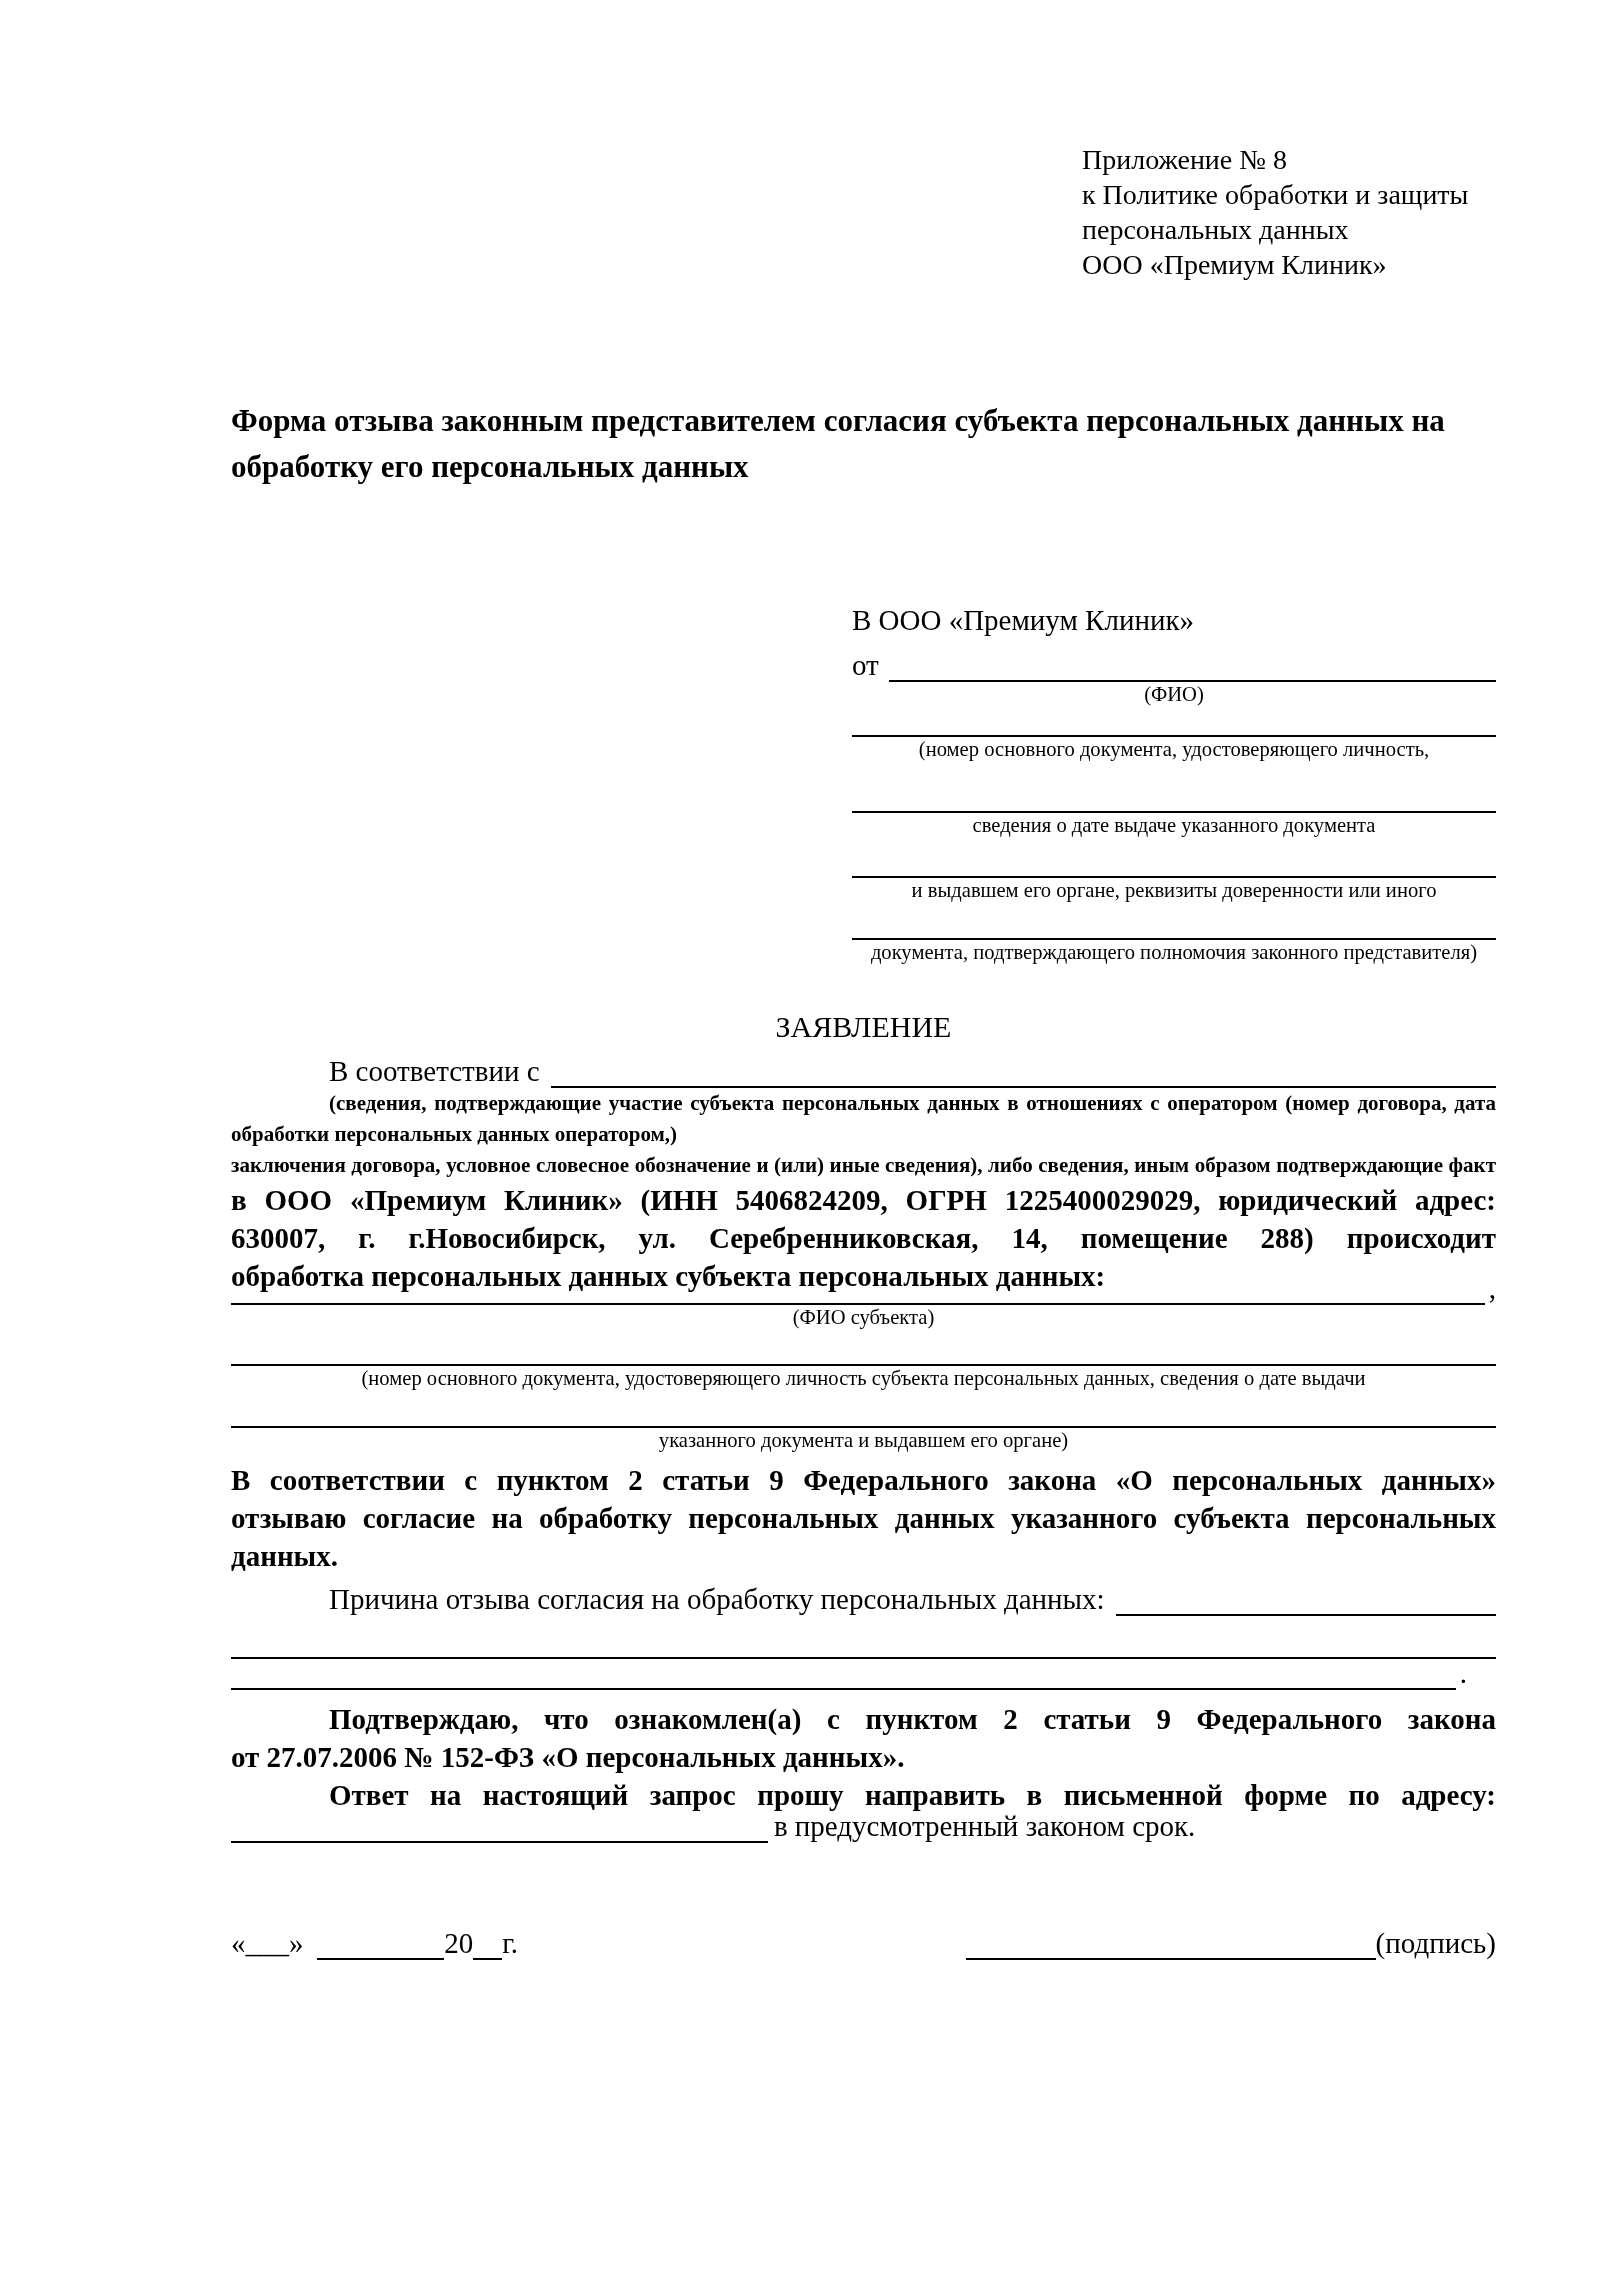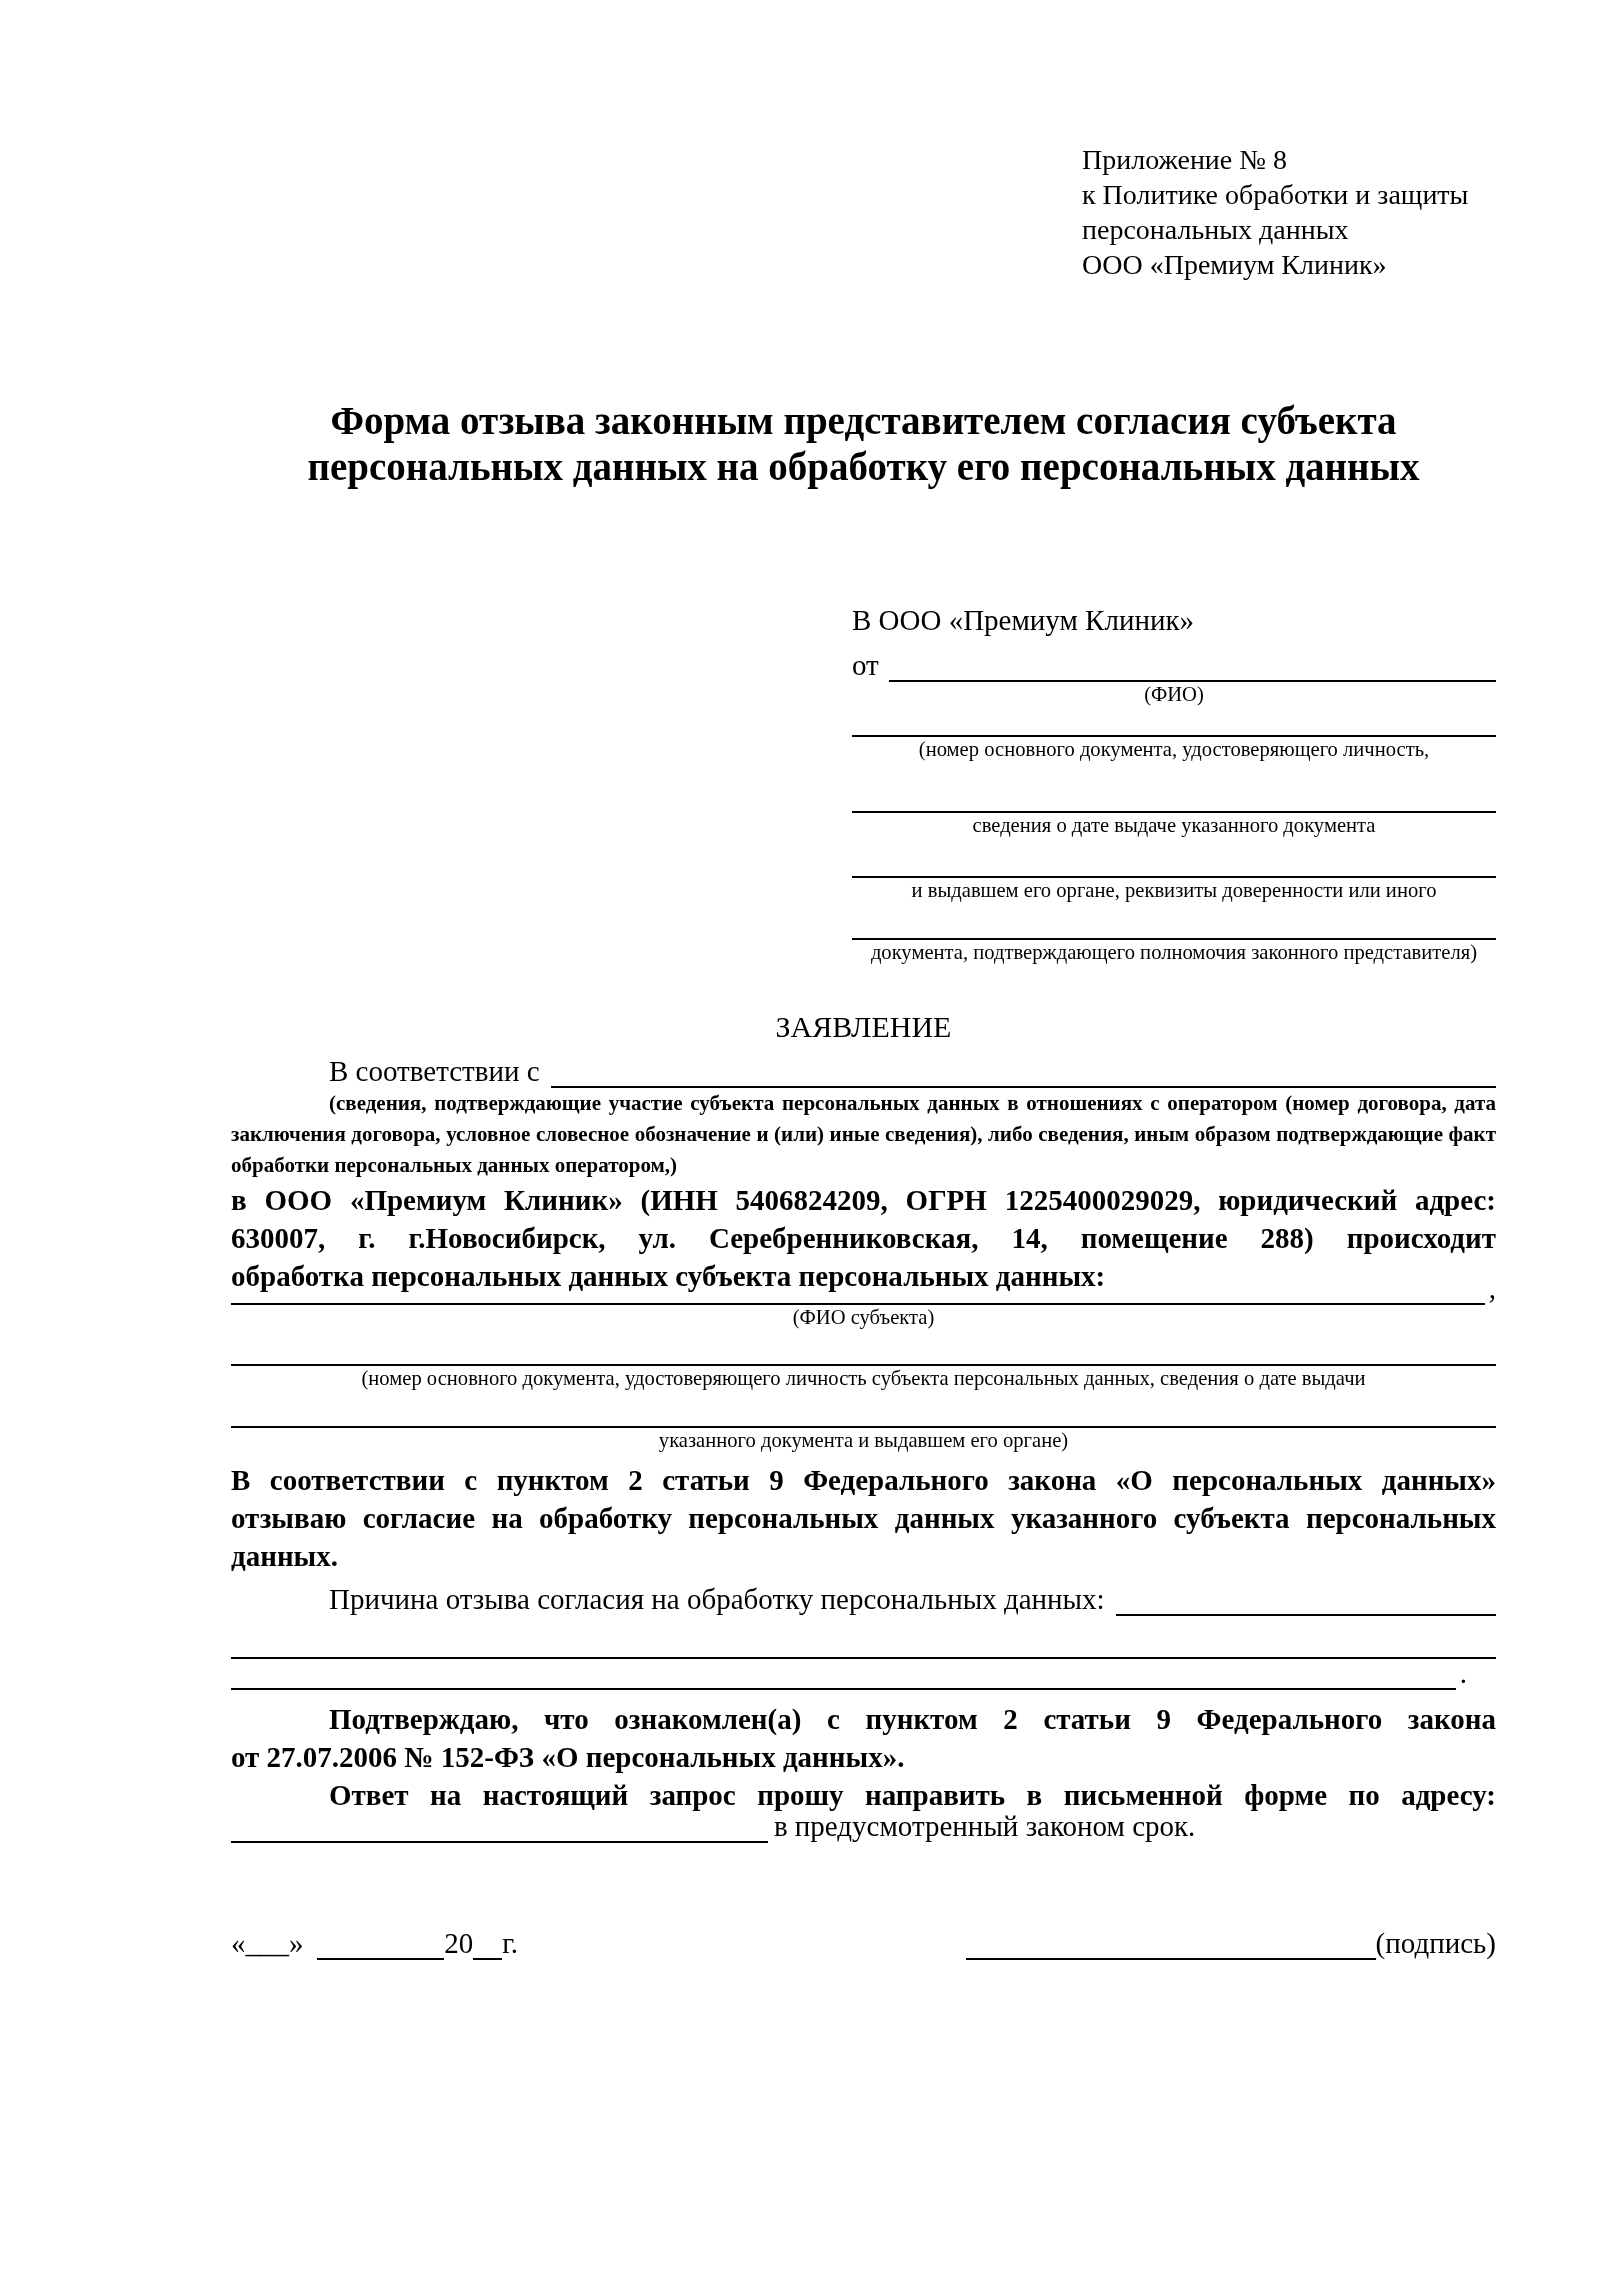--- a/index.html
+++ b/index.html
@@ -5,21 +5,21 @@
   * { margin:0; padding:0; box-sizing:border-box; }
   html,body { background:#ffffff; }
   .page {
     width:1621px; height:2293px; background:#fff; color:#000;
     font-family:"Liberation Serif","DejaVu Serif",serif;
     padding:142px 125px 0 231px; overflow:hidden; position:relative;
   }
   
   .hdr { margin-left:851px; font-size:28px; line-height:35px; }
   
-  .title { margin-top:116px; text-align:center; font-weight:bold; font-size:39px; line-height:46px; }
+  .title { margin-top:116px; font-weight:bold; font-size:31px; line-height:46px; }
   
   .addr { margin-left:621px; margin-top:110px; font-size:29px; }
   .addr-to { line-height:41px; }
   .row { display:flex; align-items:flex-end; }
   .fill { flex:1; border-bottom:2.9px solid #000; }
   .addr-from { height:41px; }
   .addr-from .lbl { padding-right:9.8px; }
   .cap { font-size:20.6px; line-height:25.5px; text-align:center; }
   .blank { border-bottom:2.9px solid #000; }
   .h30 { height:29px; } .h52 { height:51px; } .h40 { height:39px; } .h38 { height:37px; }
@@ -86,22 +86,22 @@
 
   <div class="heading">ЗАЯВЛЕНИЕ</div>
 
   <div class="row intro-row body-fs">
     <span class="lbl indent">В соответствии с</span>
     <span class="fill"></span>
   </div>
 
   <div class="footnote">
     <div class="jline ti">(сведения, подтверждающие участие субъекта персональных данных в отношениях с оператором (номер договора, дата</div>
+    <div class="jline last">обработки персональных данных оператором,)</div>
     <div class="jline">заключения договора, условное словесное обозначение и (или) иные сведения), либо сведения, иным образом подтверждающие факт</div>
-    <div class="jline last">обработки персональных данных оператором,)</div>
   </div>
 
   <div class="para">
     <div class="jline">в ООО «Премиум Клиник» (ИНН 5406824209, ОГРН 1225400029029, юридический адрес:</div>
     <div class="jline">630007, г. г.Новосибирск, ул. Серебренниковская, 14, помещение 288) происходит</div>
     <div class="jline last">обработка персональных данных субъекта персональных данных:</div>
   </div>
 
   <div class="row h10 body-fs">
     <span class="fill"></span>

